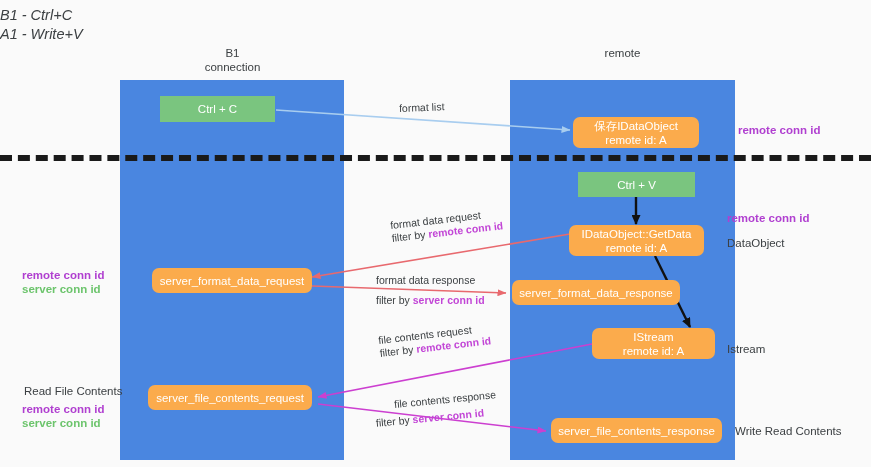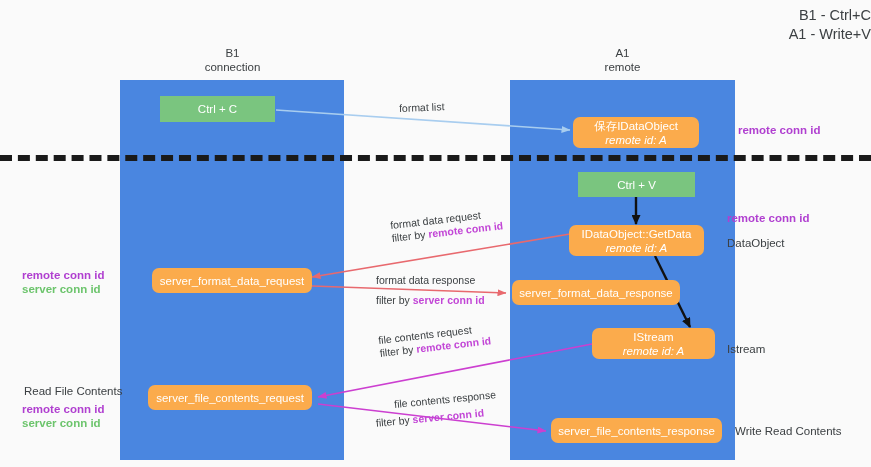--- a/index.html
+++ b/index.html
@@ -7,42 +7,42 @@
     width:871px;height:467px;
     background:#fafafa;
     font-family:"Liberation Sans","DejaVu Sans",sans-serif;
     overflow:hidden;
   }
   #stage{position:relative;width:871px;height:467px;}
   .abs{position:absolute;}
 
   
   #title{
-    left:0;top:6px;width:871px;text-align:right;
-    font-size:14.5px;color:#3c4043;line-height:19px;
+    left:0;top:6px;width:871px;text-align:left;
+    font-size:14.5px;color:#3c4043;line-height:19px;font-style:italic;
   }
   #title div{white-space:pre;}
 
   
   .col-head{
     text-align:center;font-size:11.5px;color:#3c4043;line-height:14px;
   }
 
   
   .lane{background:#4a86e0;}
 
   
   .node{
     display:flex;flex-direction:column;align-items:center;justify-content:center;
     color:#ffffff;text-align:center;line-height:14px;
     box-sizing:border-box;
   }
   .node.green{background:#7ac57f;font-size:11.5px;}
   .node.orange{background:#fbab4c;font-size:11.5px;border-radius:7px;}
-  .node .l2{font-size:11.5px;font-style:italic;}
+  .node .l2{font-size:11.5px;}
 
   
   .slabel{font-size:11.5px;color:#3c4043;line-height:14px;white-space:nowrap;}
   .conn-remote{color:#b03fd0;font-weight:bold;}
   .conn-server{color:#6cc46c;font-weight:bold;}
   .conn-remote-mid{color:#c246d6;font-weight:bold;}
   .conn-server-mid{color:#c246d6;font-weight:bold;}
 
   
   .elabel{
@@ -67,21 +67,20 @@
   <div class="abs" id="title">
     <div>B1 - Ctrl+C</div>
     <div>A1 - Write+V</div>
   </div>
 
   <div class="abs col-head" style="left:120px;top:46px;width:225px;">
     <div>B1</div>
     <div>connection</div>
   </div>
   <div class="abs col-head" style="left:510px;top:46px;width:225px;">
-    <div>A1</div>
     <div>remote</div>
   </div>
 
   <div class="abs lane" style="left:120px;top:80px;width:224px;height:380px;"></div>
   <div class="abs lane" style="left:510px;top:80px;width:225px;height:380px;"></div>
 
   <svg id="edges" viewBox="0 0 871 467" xmlns="http://www.w3.org/2000/svg">
     <defs>
       <marker id="ar-blue" markerWidth="9" markerHeight="7" refX="8.5" refY="3.5" orient="auto" markerUnits="userSpaceOnUse">
         <path d="M0,0 L9,3.5 L0,7 z" fill="#a8cdef"></path>

